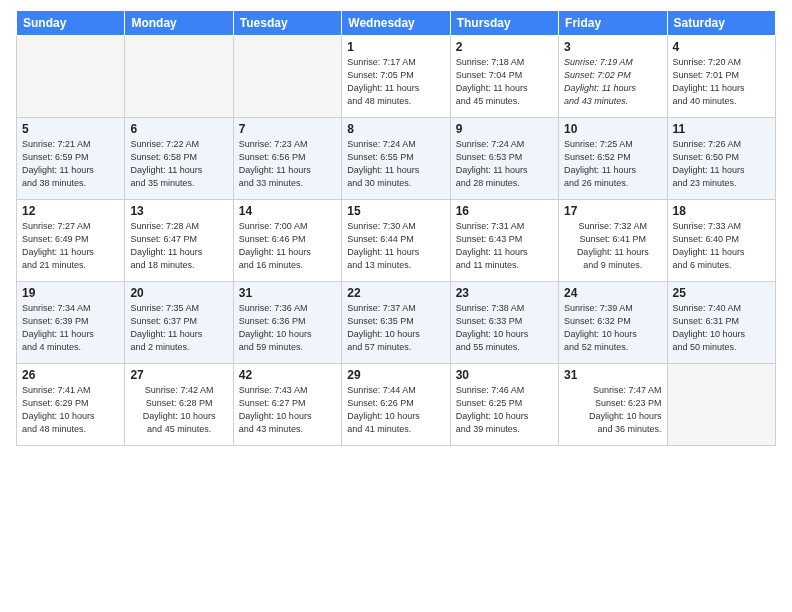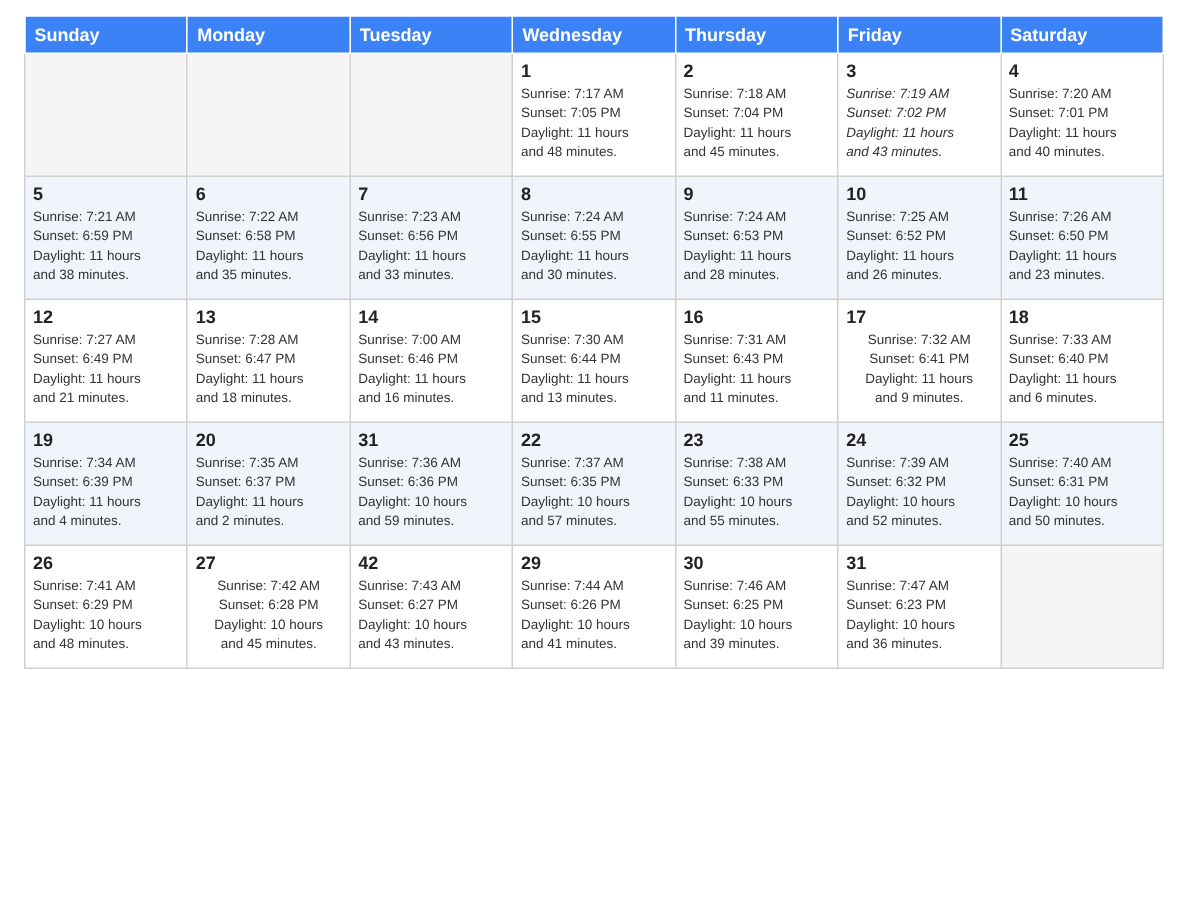--- a/index.html
+++ b/index.html
@@ -337,21 +337,21 @@
           </td>
           <td>
             <span class="day-num">30</span>
             <div class="day-info" style="white-space: pre-line;">Sunrise: 7:46 AM
 Sunset: 6:25 PM
 Daylight: 10 hours
 and 39 minutes.</div>
           </td>
           <td>
             <span class="day-num">31</span>
-            <div class="day-info" style="white-space: pre-line;">Sunrise: 7:47 AM
+            <div class="day-info" style="white-space: pre-line; text-align: right;">Sunrise: 7:47 AM
 Sunset: 6:23 PM
 Daylight: 10 hours
 and 36 minutes.</div>
           </td>
           <td class="empty"></td>
         </tr>
       </tbody>
   </table>
 </div>
 

